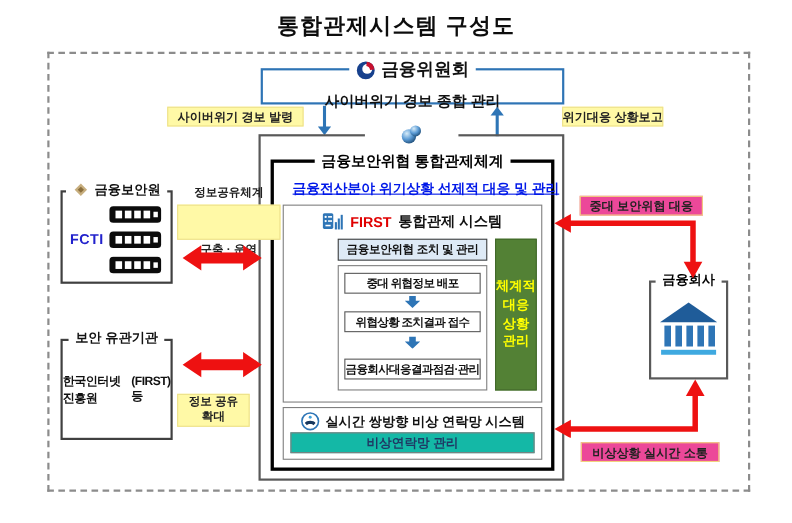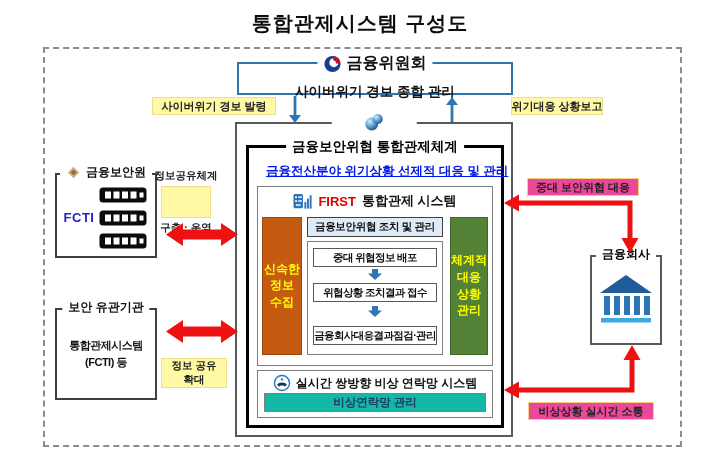--- a/index.html
+++ b/index.html
@@ -59,25 +59,25 @@
   #emergency-header { left:257px; top:374px; width:236px; display:flex; align-items:center; justify-content:center; gap:5px; font-size:12px; font-weight:bold; color:#111; white-space:nowrap; }
   #emergency-item { left:264px; top:393px; width:222px; height:19px; background:#14b8a6; border:1px solid #7F7F7F; font-size:11.5px; font-weight:700; color:#1F3864; }
 
   
   #fsi-box { left:55px; top:173px; width:102px; height:85px; border:2px solid #404040;font-family:Liberation Mono, monospace; }
   #fsi-cap, #related-cap { font-size:12px; color:#111; }
   #fcti { left:58px; top:210px; width:42px; text-align:center; font-size:13px; font-weight:bold; color:#2222CC; letter-spacing:0.5px; }
   .server { left:99px; width:48px; height:16px; }
   #server-0 { top:187px; } #server-1 { top:210px; } #server-2 { top:233px; }
 
-  #related-box { left:55px; top:308px; width:102px; height:92px; border:2px solid #404040; display:flex; flex-direction:column; align-items:center; justify-content:center; gap:2px; }
+  #related-box { left:55px; top:308px; width:102px; height:92px; border:2px solid #404040; display:flex; flex-direction:row; align-items:center; justify-content:center; gap:2px; }
   .related-line { font-size:11px; font-weight:bold; color:#111; letter-spacing:-0.5px; }
 
   .tag-2line { display:flex; flex-direction:column; align-items:center; justify-content:center; font-size:10.5px; line-height:1.3; padding:2px 3px; }
-  #label-share-build { left:161px; top:186px; width:50px; height:32px;gap:38px; }
+  #label-share-build { left:161px; top:186px; width:94px; height:32px;gap:38px; }
   #label-share-expand { left:161px; top:358px; width:66px; height:30px; }
   .dbl-arrow { width:74px; height:27px; }
   #arrow-share-build { left:165px; top:221px; }
   #arrow-share-expand { left:165px; top:318px; }
 
   
   #fincomp-box { left:590px; top:255px; width:72px; height:90px; border:2px solid #595959; }
   #fincomp-cap { font-size:12px; }
   #bank-icon { left:598px; top:272px; }
 
@@ -157,25 +157,20 @@
         <rect x="3" y="11.5" width="5" height="1.5" fill="#fff"></rect>
         <rect x="12" y="9" width="2" height="7" fill="#2E75B6"></rect>
         <rect x="14.8" y="5.5" width="2" height="10.5" fill="#2E75B6"></rect>
         <rect x="17.6" y="2" width="2" height="14" fill="#2E75B6"></rect>
       </svg>
     </span>
     <span id="first-brand">FIRST</span>
     <span id="first-name">통합관제 시스템</span>
   </div>
 
-  <div id="panel-left" class="abs vpanel">
-    <span>신속한</span>
-    <span>정보</span>
-    <span>수집</span>
-  </div>
   <div id="panel-right" class="abs vpanel">
     <span>체계적</span>
     <span>대응</span>
     <span>상황</span>
     <span>관리</span>
   </div>
 
   <div id="mid-header" class="abs ctr">금융보안위협 조치 및 관리</div>
   <div id="flow-box" class="abs"></div>
   <div id="step-0" class="abs ctr step">중대 위협정보 배포</div>
@@ -233,22 +228,22 @@
     <rect x="0.5" y="0.5" width="47" height="15" rx="3.5" fill="#0b0b0b"></rect>
     <rect x="6" y="4.5" width="6" height="7" fill="#fff"></rect>
       <rect x="14.5" y="4.5" width="6" height="7" fill="#fff"></rect>
     <rect x="23" y="4.5" width="6" height="7" fill="#fff"></rect>
       <rect x="31.5" y="4.5" width="6" height="7" fill="#fff"></rect>
     <rect x="40.5" y="5.5" width="4" height="5" fill="#fff"></rect>
   </svg>
 
   <div id="related-box" class="abs">
     <div id="related-cap" class="boxcap">보안 유관기관</div>
-    <span class="related-line">통합관제시스템</span>
-    <span class="related-line">(FCTI) 등</span>
+    <span class="related-line">한국인터넷진흥원</span>
+    <span class="related-line">(FIRST) 등</span>
   </div>
 
   <div id="label-share-build" class="abs tag tag-2line">
     <span>정보공유체계</span>
     <span>구축 · 운영</span>
   </div>
   <svg id="arrow-share-build" class="abs dbl-arrow" viewBox="0 0 74 27">
     <polygon points="1,13.5 18,2 18,8.5 56,8.5 56,2 73,13.5 56,25 56,18.5 18,18.5 18,25" fill="#EE1111"></polygon>
   </svg>
   <svg id="arrow-share-expand" class="abs dbl-arrow" viewBox="0 0 74 27">

